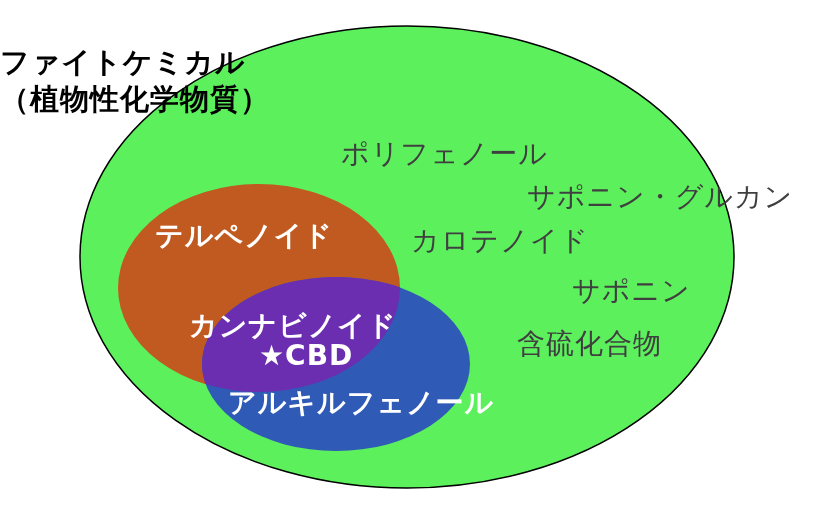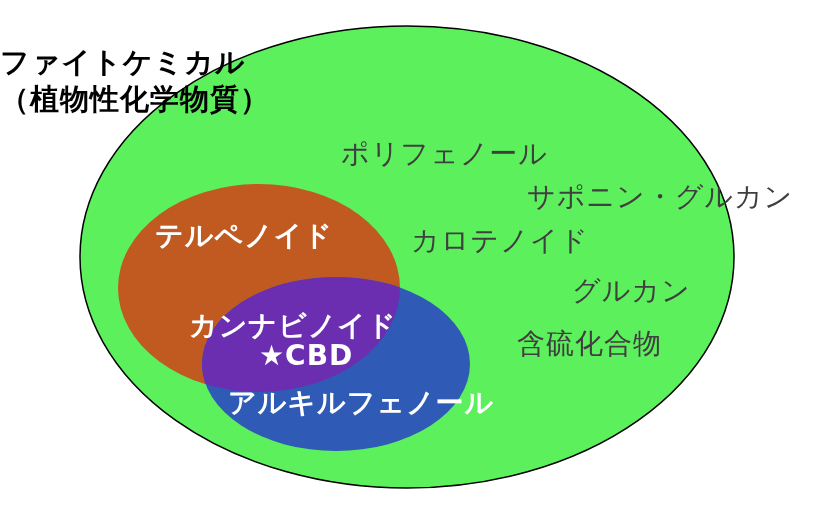--- a/index.html
+++ b/index.html
@@ -73,21 +73,21 @@
     <div>ファイトケミカル</div>
     <div>（植物性化学物質）</div>
   </div>
 
   <div class="label" style="left:341px; top:142px;">ポリフェノール</div>
 
   <div class="label" style="left:485px; top:185px;margin-left:42px;">サポニン・グルカン</div>
 
   <div class="label" style="left:411px; top:229px;text-align:right;">カロテノイド</div>
 
-  <div class="label" style="left:572px; top:279px;">グルカン</div>
+  <div class="label" style="left:572px; top:279px;">サポニン</div>
 
   <div class="label on-shape" style="left:155px; top:224px;">テルペノイド</div>
 
   <div class="label" style="left:517px; top:332px;">含硫化合物</div>
 
   <div class="label on-shape" style="left:259px; top:296px;margin-top:48px;">★CBD</div>
 
   <div class="label on-shape" style="left:189px; top:314px;">カンナビノイド</div>
 
   <div class="label on-shape" style="left:228px; top:391px;">アルキルフェノール</div>

